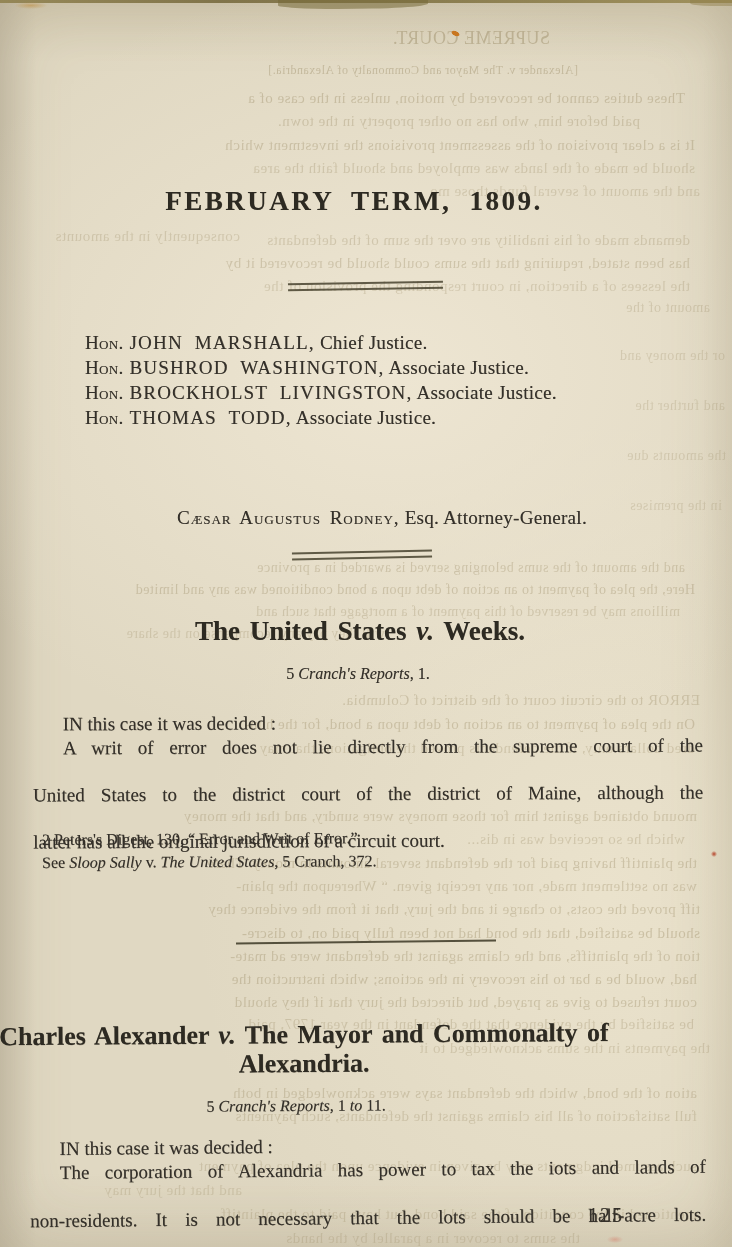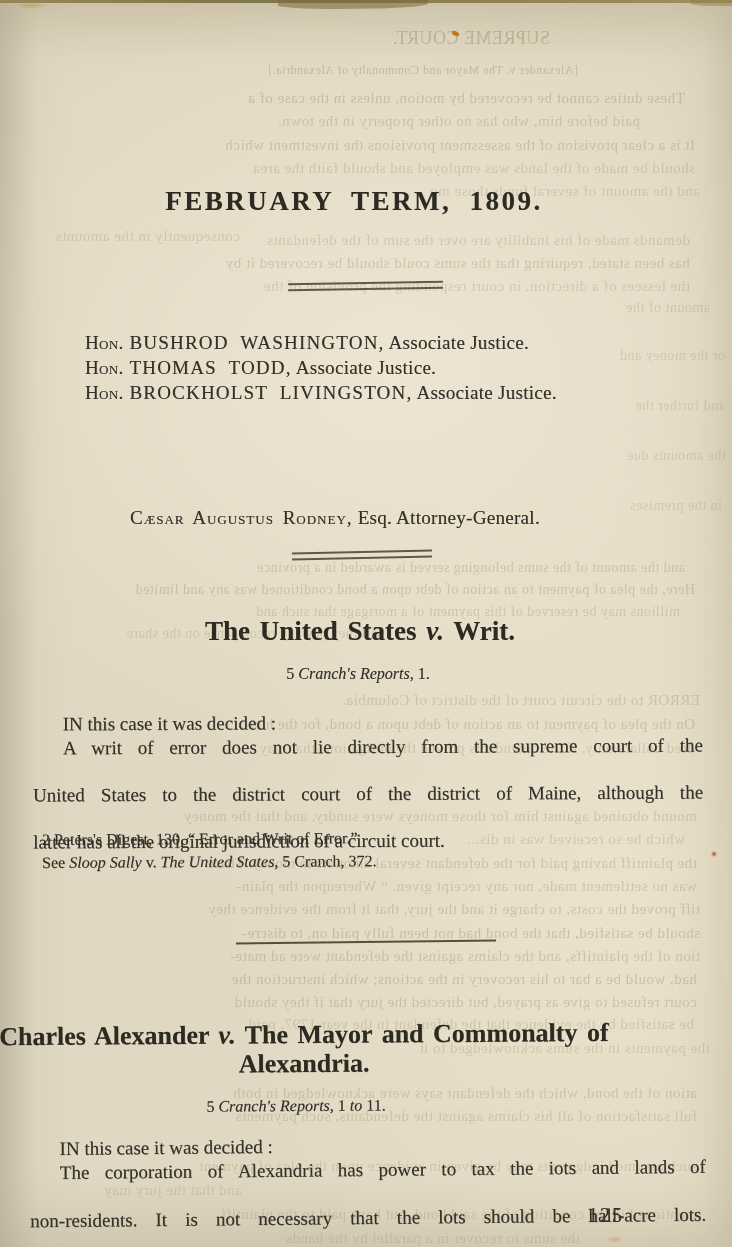--- a/index.html
+++ b/index.html
@@ -36,21 +36,21 @@
   .rule-double{height:4px;border-top:2px solid #48432f;border-bottom:2px solid #48432f;opacity:.85;}
   #rule1{top:282px;left:288px;width:155px;transform:rotate(-1deg);}
   #rule2{top:551px;left:292px;width:140px;transform:rotate(-1.2deg);}
   .rule-single{top:941px;left:236px;width:260px;height:2px;background:#45402d;transform:rotate(-.7deg);opacity:.9;}
 
   .justices{top:330px;left:85px;font-size:19px;line-height:25px;letter-spacing:.3px;}
   .justice{white-space:nowrap;}
   .hon{font-variant:small-caps;margin-right:6px;}
   .jname{letter-spacing:1.2px;word-spacing:6px;}
   .jtitle{}
-  .ag{margin-left:45px;}
+  .ag{margin-left:92px;}
   .agname{font-variant:small-caps;letter-spacing:1px;word-spacing:3px;}
 
   .case-title{font-size:27px;font-weight:bold;color:#2d2a22;word-spacing:3px;}
   #case1-title{top:616px;left:-6px;}
   #case2-title{top:1020px;left:-62px;line-height:29px;font-size:26px;transform:rotate(-.4deg);}
   .cite{font-size:16px;}
   #case1-cite{top:665px;left:-8px;}
   #case2-cite{top:1097px;left:-70px;transform:rotate(-.4deg);}
 
   .body-block{font-size:19px;line-height:23.5px;width:670px;}
@@ -129,38 +129,39 @@
   <div class="stain-pink"></div>
 
   <div class="content">
 
     <div class="abs ctr term-title ink">FEBRUARY TERM, 1809.</div>
 
     <div class="abs rule-double" id="rule1"></div>
 
     <div class="abs justices ink">
 
+        <div class="justice"><span class="hon">Hon.</span><span class="jname">JOHN MARSHALL,</span> <span class="jtitle">Chief Justice.</span></div>
 
 
 
         <div class="justice"><span class="hon">Hon.</span><span class="jname">BUSHROD WASHINGTON,</span> <span class="jtitle">Associate Justice.</span></div>
 
 
+        <div class="justice"><span class="hon">Hon.</span><span class="jname">BROCKHOLST LIVINGSTON,</span> <span class="jtitle">Associate Justice.</span></div>
+
         <div class="justice"><span class="hon">Hon.</span><span class="jname">THOMAS TODD,</span> <span class="jtitle">Associate Justice.</span></div>
-
-        <div class="justice"><span class="hon">Hon.</span><span class="jname">BROCKHOLST LIVINGSTON,</span> <span class="jtitle">Associate Justice.</span></div>
       </div>
 
     <div class="abs justices ink" style="top:505px;">
       <div class="justice ag"><span class="agname">Cæsar Augustus Rodney,</span> <span>Esq. Attorney-General.</span></div>
     </div>
 
     <div class="abs rule-double" id="rule2"></div>
 
-    <div class="abs ctr case-title ink" id="case1-title"><span>The United States </span><i>v.</i><span> Writ.</span></div>
+    <div class="abs ctr case-title ink" id="case1-title"><span>The United States </span><i>v.</i><span> Weeks.</span></div>
 
     <div class="abs ctr cite ink" id="case1-cite"><span>5 </span><i>Cranch's Reports</i><span>, 1.</span></div>
 
     <div class="abs body-block ink" id="case1-body">
       <div class="indent">IN this case it was decided :</div>
       <div class="indent jline">A writ of error does not lie directly from the supreme court of the</div>
       <div class="jline">United States to the district court of the district of Maine, although the</div>
       <div>latter has all the original jurisdiction of a circuit court.</div>
     </div>
 

